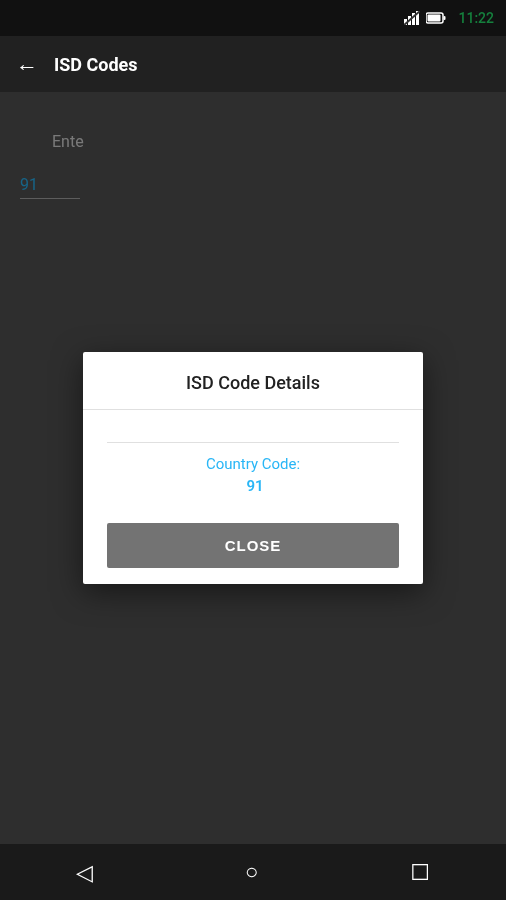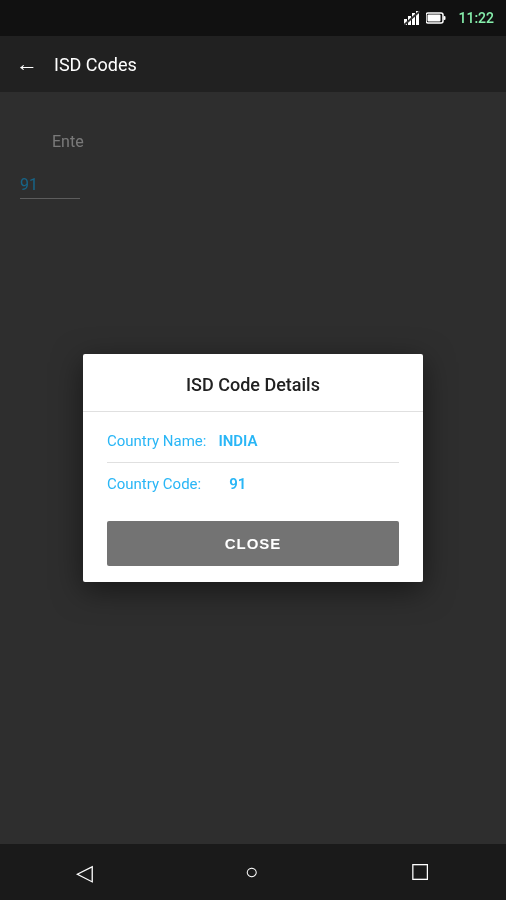--- a/index.html
+++ b/index.html
@@ -26,21 +26,21 @@
       z-index: 10;
     }
 
     .status-icons {
       display: flex;
       align-items: center;
       gap: 6px;
     }
 
     .status-time {
-      color: #86efac;
+      color: #15803d;
       font-size: 14px;
       font-weight: 500;
       margin-left: 6px;
     }
 
     
     .app-bar {
       width: 100%;
       height: 56px;
       background: #212121;
@@ -54,21 +54,21 @@
 
     .app-bar-back {
       color: #fff;
       font-size: 22px;
       cursor: pointer;
     }
 
     .app-bar-title {
       color: #fff;
       font-size: 18px;
-      font-weight: 400;
+      font-weight: 700;
     }
 
     
     .bg-content {
       position: absolute;
       top: 92px;
       left: 0;
       right: 0;
       bottom: 56px;
       background: #555;
@@ -161,21 +161,22 @@
 
     .dialog-divider {
       height: 1px;
       background: #e0e0e0;
       margin: 12px 0;
     }
 
     .dialog-row-2 {
       display: flex;
       align-items: center;
-      gap: 24px;
+      gap: 4px;
+      flex-direction: column;
     }
 
     .dialog-actions {
       padding: 8px 24px 16px;
     }
 
     .close-btn {
       width: 100%;
       padding: 14px;
       background: #737373;
@@ -243,24 +244,20 @@
   <span class="bg-label">Ente</span>
   <span class="bg-input">91</span>
 </div>
 
 <div class="overlay-dim"></div>
 
 <div class="dialog-backdrop">
   <div class="dialog">
     <div class="dialog-title">ISD Code Details</div>
     <div class="dialog-body">
-      <div class="dialog-row">
-        <span class="dialog-label">Country Name:</span>
-        <span class="dialog-value">INDIA</span>
-      </div>
       <div class="dialog-divider"></div>
       <div class="dialog-row-2">
         <span class="dialog-label">Country Code:</span>
         <span class="dialog-value">91</span>
       </div>
     </div>
     <div class="dialog-actions">
       <button class="close-btn">CLOSE</button>
     </div>
   </div>

